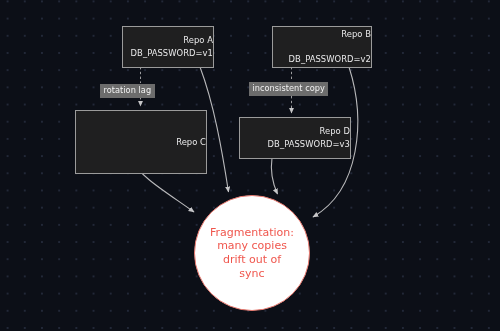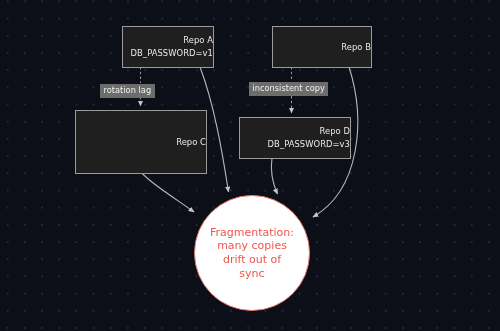--- a/index.html
+++ b/index.html
@@ -103,20 +103,21 @@
     <path d="M272,158 C270,172 272,182 277.5,194" stroke="#b9b9bb" stroke-width="1.1" fill="none" marker-end="url(#arrowhead)"></path>
   </svg>
 
   <div class="node-box" style="left:122px; top:26px; width:92px; height:42px;">
     <div>Repo A</div>
     <div class="node-line2">DB_PASSWORD=v1</div>
   </div>
 
   <div class="node-box" style="left:272px; top:26px; width:100px; height:42px;gap:12px;">
     <div>Repo B</div>
+    <div class="node-line2">DB_PASSWORD=v2</div>
   </div>
 
   <div class="node-box" style="left:75px; top:110px; width:132px; height:64px;">
     <div>Repo C</div>
   </div>
 
   <div class="node-box" style="left:239px; top:117px; width:112px; height:42px;">
     <div>Repo D</div>
     <div class="node-line2">DB_PASSWORD=v3</div>
   </div>

